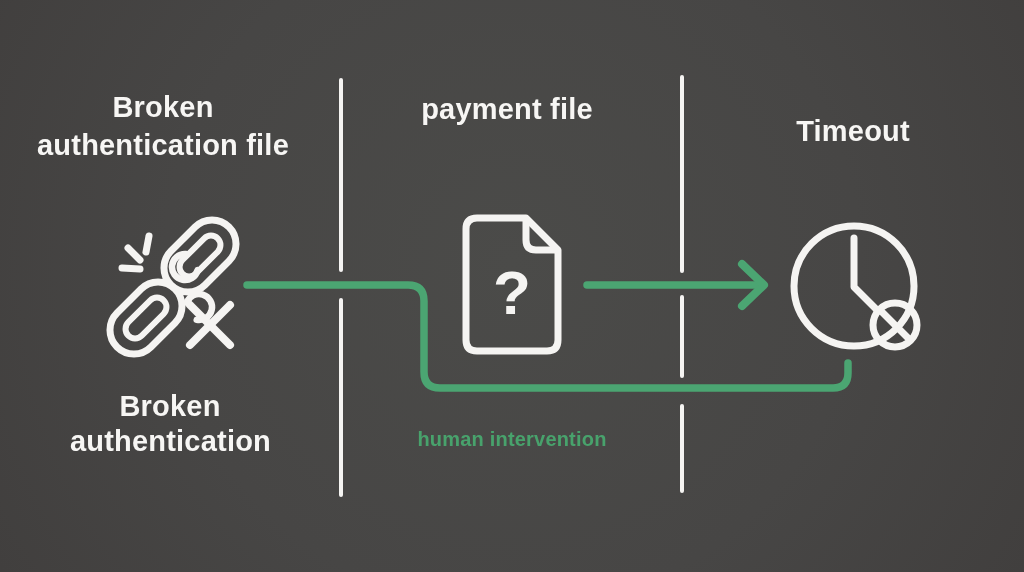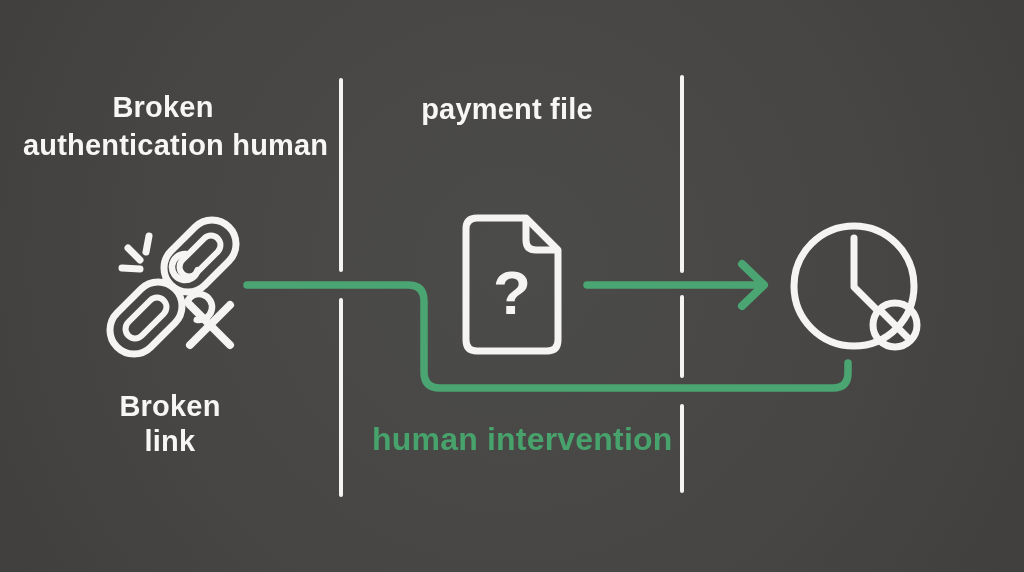--- a/index.html
+++ b/index.html
@@ -10,21 +10,21 @@
   }
   .divider {
     position:absolute; width:4px; border-radius:2px; background:#f5f4f2;
   }
   .label {
     position:absolute; text-align:center; color:#f7f6f4;
     font-weight:bold; font-size:29px; line-height:38px; letter-spacing:0.2px;
   }
   .label .line { display:block; white-space:nowrap; }
   .caption { line-height:35px; }
-  .note { color:#48a26c; font-size:32px; line-height:31px; }
+  .note { color:#48a26c; font-size:20px; line-height:31px; }
   svg.icon, svg.overlay { position:absolute; }
   .white-stroke { stroke:#f5f4f2; fill:none; stroke-linecap:round; stroke-linejoin:round; }
   .green-stroke { stroke:#4ba572; fill:none; stroke-linecap:round; stroke-linejoin:round; }
 </style>
 </head>
 <body>
 
 <div class="stage">
 
   <div class="divider" style="left:339px;top:78px;height:194px"></div>
@@ -69,30 +69,33 @@
 
   <svg class="icon" style="left:788px;top:219px" width="140" height="140" viewBox="0 0 140 140">
     <circle class="white-stroke" stroke-width="7" cx="66" cy="67" r="60"></circle>
     <path class="white-stroke" stroke-width="7" d="M66 19 V68 L89 91"></path>
     <circle class="white-stroke" stroke-width="7" cx="107" cy="106" r="22" fill="#474645"></circle>
     <path class="white-stroke" stroke-width="7" d="M94 93 L120 119"></path>
   </svg>
 
   <div class="label" style="left:23px;top:88px;width:280px">
     <span class="line">Broken</span>
-    <span class="line">authentication human</span>
+    <span class="line">authentication file</span>
   </div>
 
   <div class="label" style="left:367px;top:90px;width:280px">
     <span class="line">payment file</span>
   </div>
 
+  <div class="label" style="left:753px;top:112px;width:200px">
+    <span class="line">Timeout</span>
+  </div>
 
   <div class="label caption" style="left:70px;top:389px;width:200px">
     <span class="line">Broken</span>
-    <span class="line">link</span>
+    <span class="line">authentication</span>
   </div>
 
   <div class="label note" style="left:372px;top:424px;width:280px">
     <span class="line">human intervention</span>
   </div>
 
 </div>
 
 </body></html>

